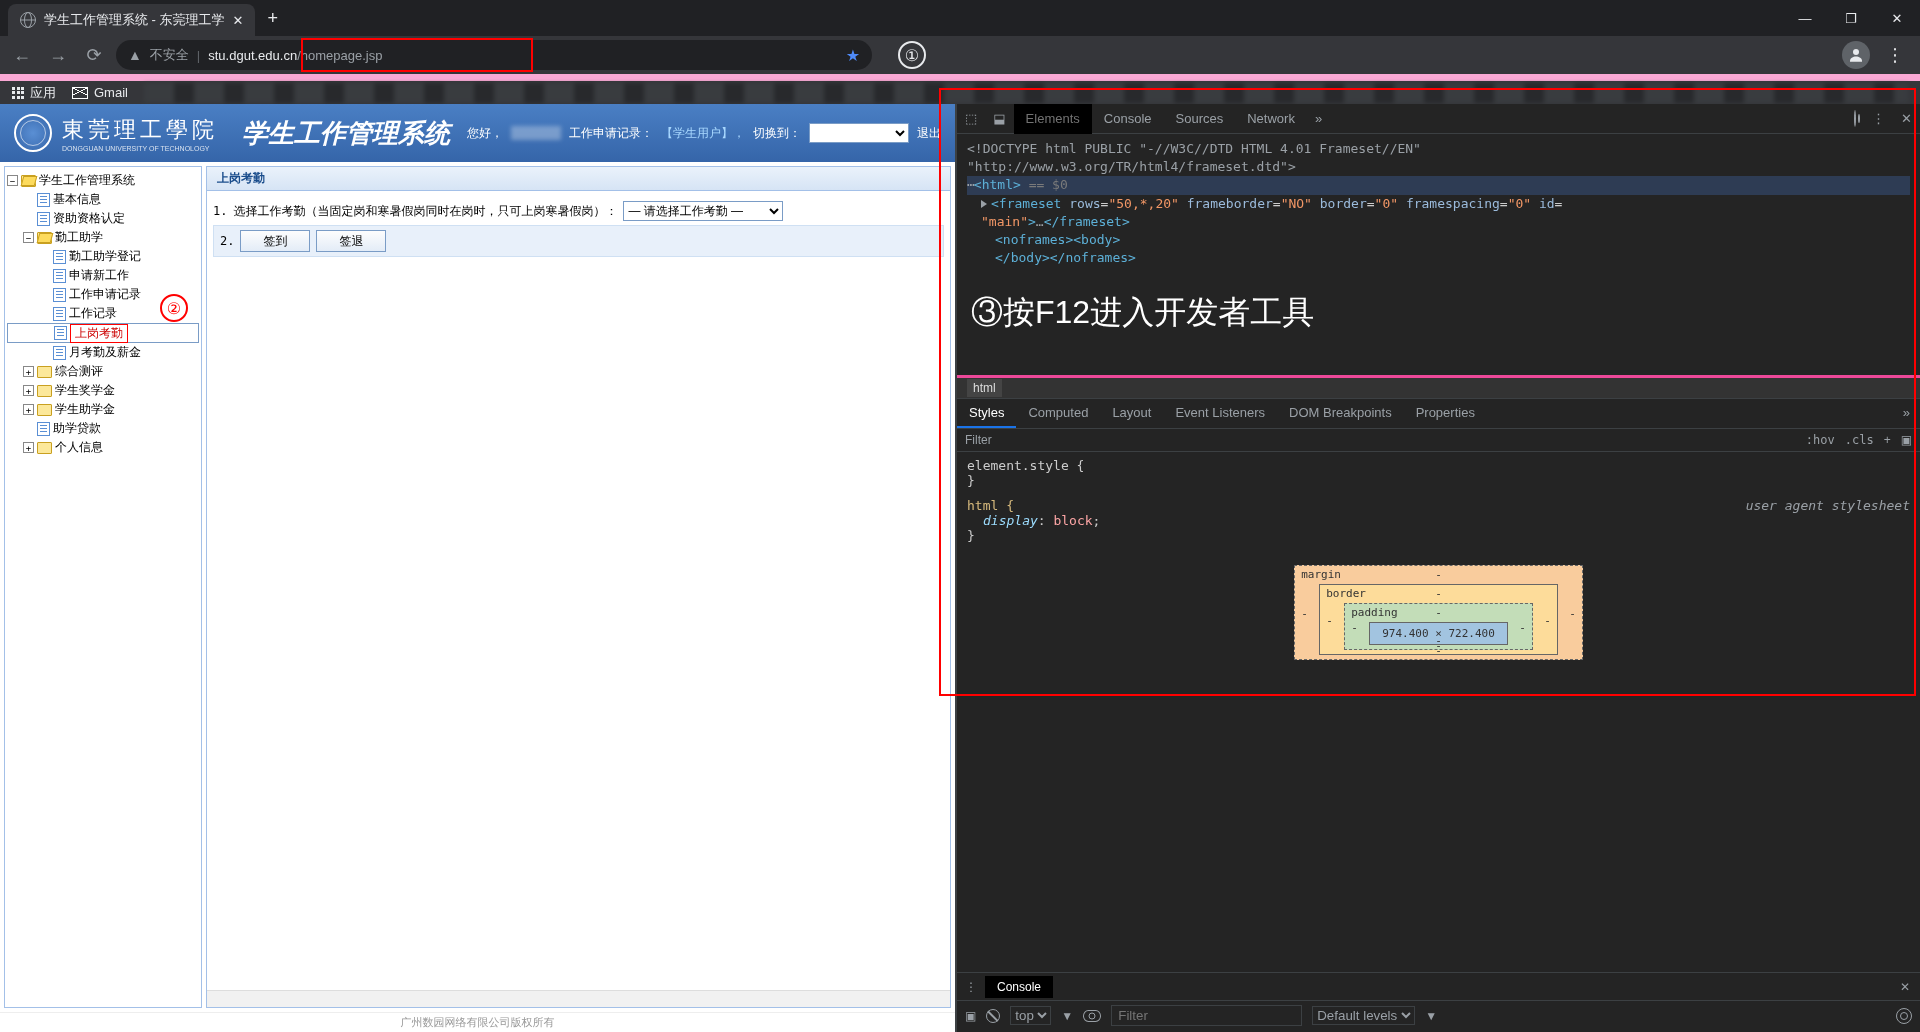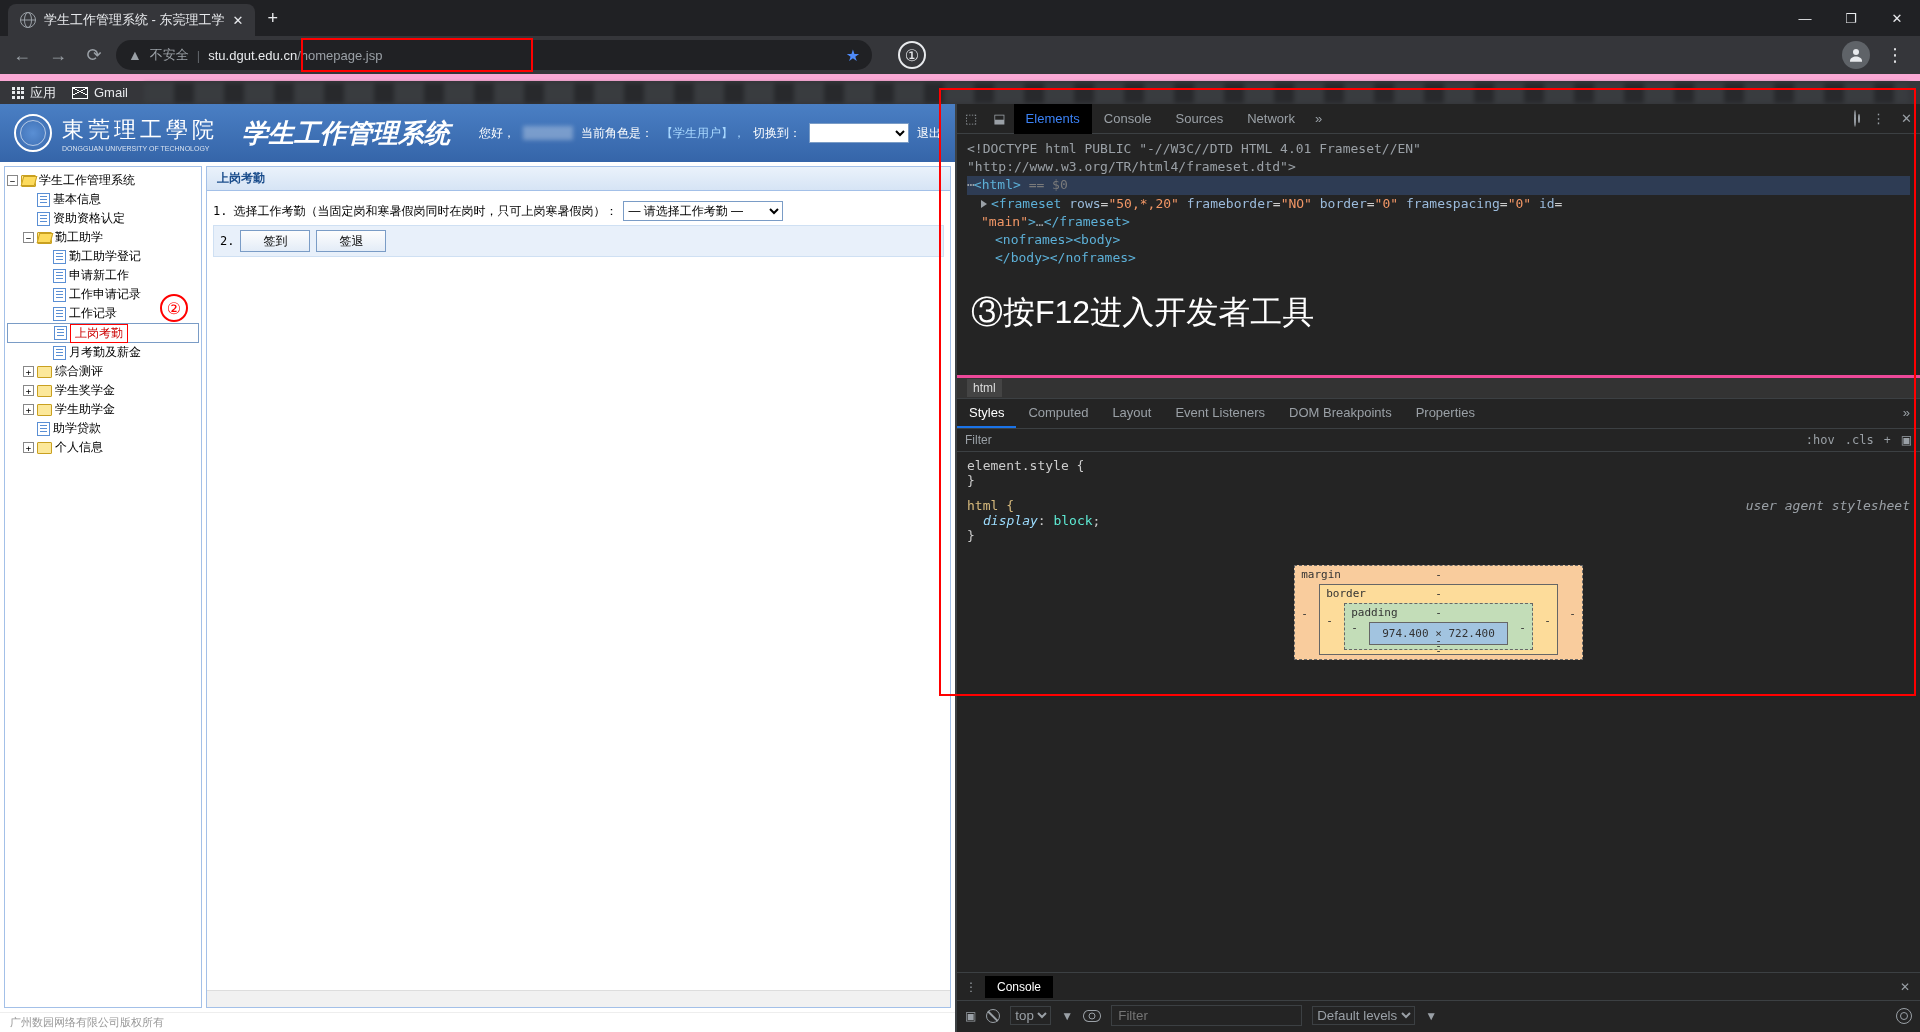--- a/index.html
+++ b/index.html
@@ -70,30 +70,30 @@
 .ind1 { padding-left: 16px; }
 .ind2 { padding-left: 32px; }
 .circ2 { position: absolute; left: 160px; top: 190px; width: 28px; height: 28px; border: 2.5px solid #ff0000; border-radius: 50%; display: flex; align-items: center; justify-content: center; color: #ff0000; font-size: 16px; background: #fff; z-index: 5; }
 
 .main { flex: 1; display: flex; flex-direction: column; border: 1px solid #a3c0e8; }
 .main-tab { background: linear-gradient(#eaf2fb, #d6e4f5); border-bottom: 1px solid #a3c0e8; padding: 3px 10px; font-size: 12px; font-weight: bold; color: #1a4d8c; }
 .main-content { flex: 1; padding: 6px; font-size: 12px; overflow: auto; }
 .row { display: flex; align-items: center; padding: 4px 0; gap: 6px; }
 .row .num { font-family: monospace; }
 .btn { width: 70px; height: 22px; background: linear-gradient(#fdfdfd, #e3ecf7); border: 1px solid #7a9cc6; cursor: pointer; font-size: 12px; }
-.footer { text-align: left; font-size: 11px; color: #999; padding: 2px 10px; border-top: 1px solid #eee; }
+.footer { text-align: center; font-size: 11px; color: #999; padding: 2px 10px; border-top: 1px solid #eee; }
 .scrollbar-h { height: 17px; background: #f1f1f1; border-top: 1px solid #ddd; }
 
 
 .devtools { flex: 1; background: #242424; color: #ccc; display: flex; flex-direction: column; border-left: 2px solid #3c4043; position: relative; }
 .dt-outline { position: absolute; left: -18px; top: -16px; right: 4px; height: 608px; border: 2.5px solid #ff0000; pointer-events: none; z-index: 10; }
 .dt-header { height: 30px; display: flex; align-items: center; border-bottom: 1px solid #3c4043; font-size: 13px; }
 .dt-header .ico { padding: 0 8px; color: #9aa0a6; cursor: pointer; }
 .dt-tab { padding: 0 12px; height: 30px; display: flex; align-items: center; cursor: pointer; color: #9aa0a6; }
-.dt-tab.active { background: #000; color: #3b82f6; }
+.dt-tab.active { background: #000; color: #737373; }
 .dt-right { margin-left: auto; display: flex; }
 
 .elements { padding: 6px 10px; font-family: Consolas, monospace; font-size: 13px; line-height: 1.4; }
 .elements .grey { color: #9aa0a6; }
 .elements .tag { color: #5db0d7; }
 .elements .attr { color: #9bbbdc; }
 .elements .val { color: #f29766; }
 .elements .hl { background: #2e3c54; }
 .elements .dim { color: #7a7a7a; }
 .tri { display: inline-block; width: 0; height: 0; border-top: 4px solid transparent; border-bottom: 4px solid transparent; border-left: 6px solid #9aa0a6; margin-right: 4px; vertical-align: middle; }
@@ -109,21 +109,21 @@
 .styles-tabs .st.active { color: #fff; border-bottom: 2px solid #1a73e8; }
 .styles-tabs .more { margin-left: auto; padding: 6px 10px; color: #9aa0a6; }
 
 .filter-row { display: flex; align-items: center; border-bottom: 1px solid #3c4043; padding: 4px 8px; font-size: 12px; color: #9aa0a6; gap: 10px; }
 .filter-row .fill { flex: 1; }
 .filter-row .mono { font-family: monospace; }
 
 .style-body { padding: 6px 10px; font-family: Consolas, monospace; font-size: 13px; color: #ccc; }
 .style-body .sel-name { color: #d7ba7d; }
 .style-body .prop { color: #9cdcfe; font-style: italic; }
-.style-body .pval { color: #5eead4; }
+.style-body .pval { color: #fca5a5; }
 .style-body .uas { color: #9aa0a6; font-style: italic; float: right; }
 
 .box-model { display: flex; justify-content: center; padding: 16px 0; }
 .bm-margin { background: #f9cc9d; border: 1px dashed #666; padding: 18px 24px 4px; position: relative; font-size: 11px; font-family: Consolas, monospace; color: #333; }
 .bm-border { background: #fddc9a; border: 1px solid #666; padding: 18px 24px 4px; position: relative; }
 .bm-padding { background: #c3ddb8; border: 1px dashed #666; padding: 18px 24px 4px; position: relative; }
 .bm-content { background: #a2c4e0; border: 1px solid #666; padding: 4px 12px; }
 .bm-label { position: absolute; top: 2px; left: 6px; }
 .bm-dash { position: absolute; }
 .bm-t { top: 2px; left: 50%; transform: translateX(-50%); }
@@ -218,21 +218,21 @@
         <div class="logo-badge"></div>
         <div>
           <div class="logo-text">東莞理工學院</div>
           <div class="logo-sub">DONGGUAN UNIVERSITY OF TECHNOLOGY</div>
         </div>
       </div>
       <div class="app-title">学生工作管理系统</div>
       <div class="header-right">
         <span>您好，</span>
         <span style="width:50px; height:14px; background:rgba(255,255,255,0.3); filter:blur(2px)"></span>
-        <span>当前角色是：</span>
+        <span>工作申请记录：</span>
         <span class="role-badge">【学生用户】，</span>
         <span>切换到：</span>
         <select class="sel" style="width:100px"></select>
         <span style="cursor:pointer">退出</span>
       </div>
     </div>
     <div class="app-body">
       <div class="sidebar">
         <div class="tree-item">
             <span class="exp">−</span>

